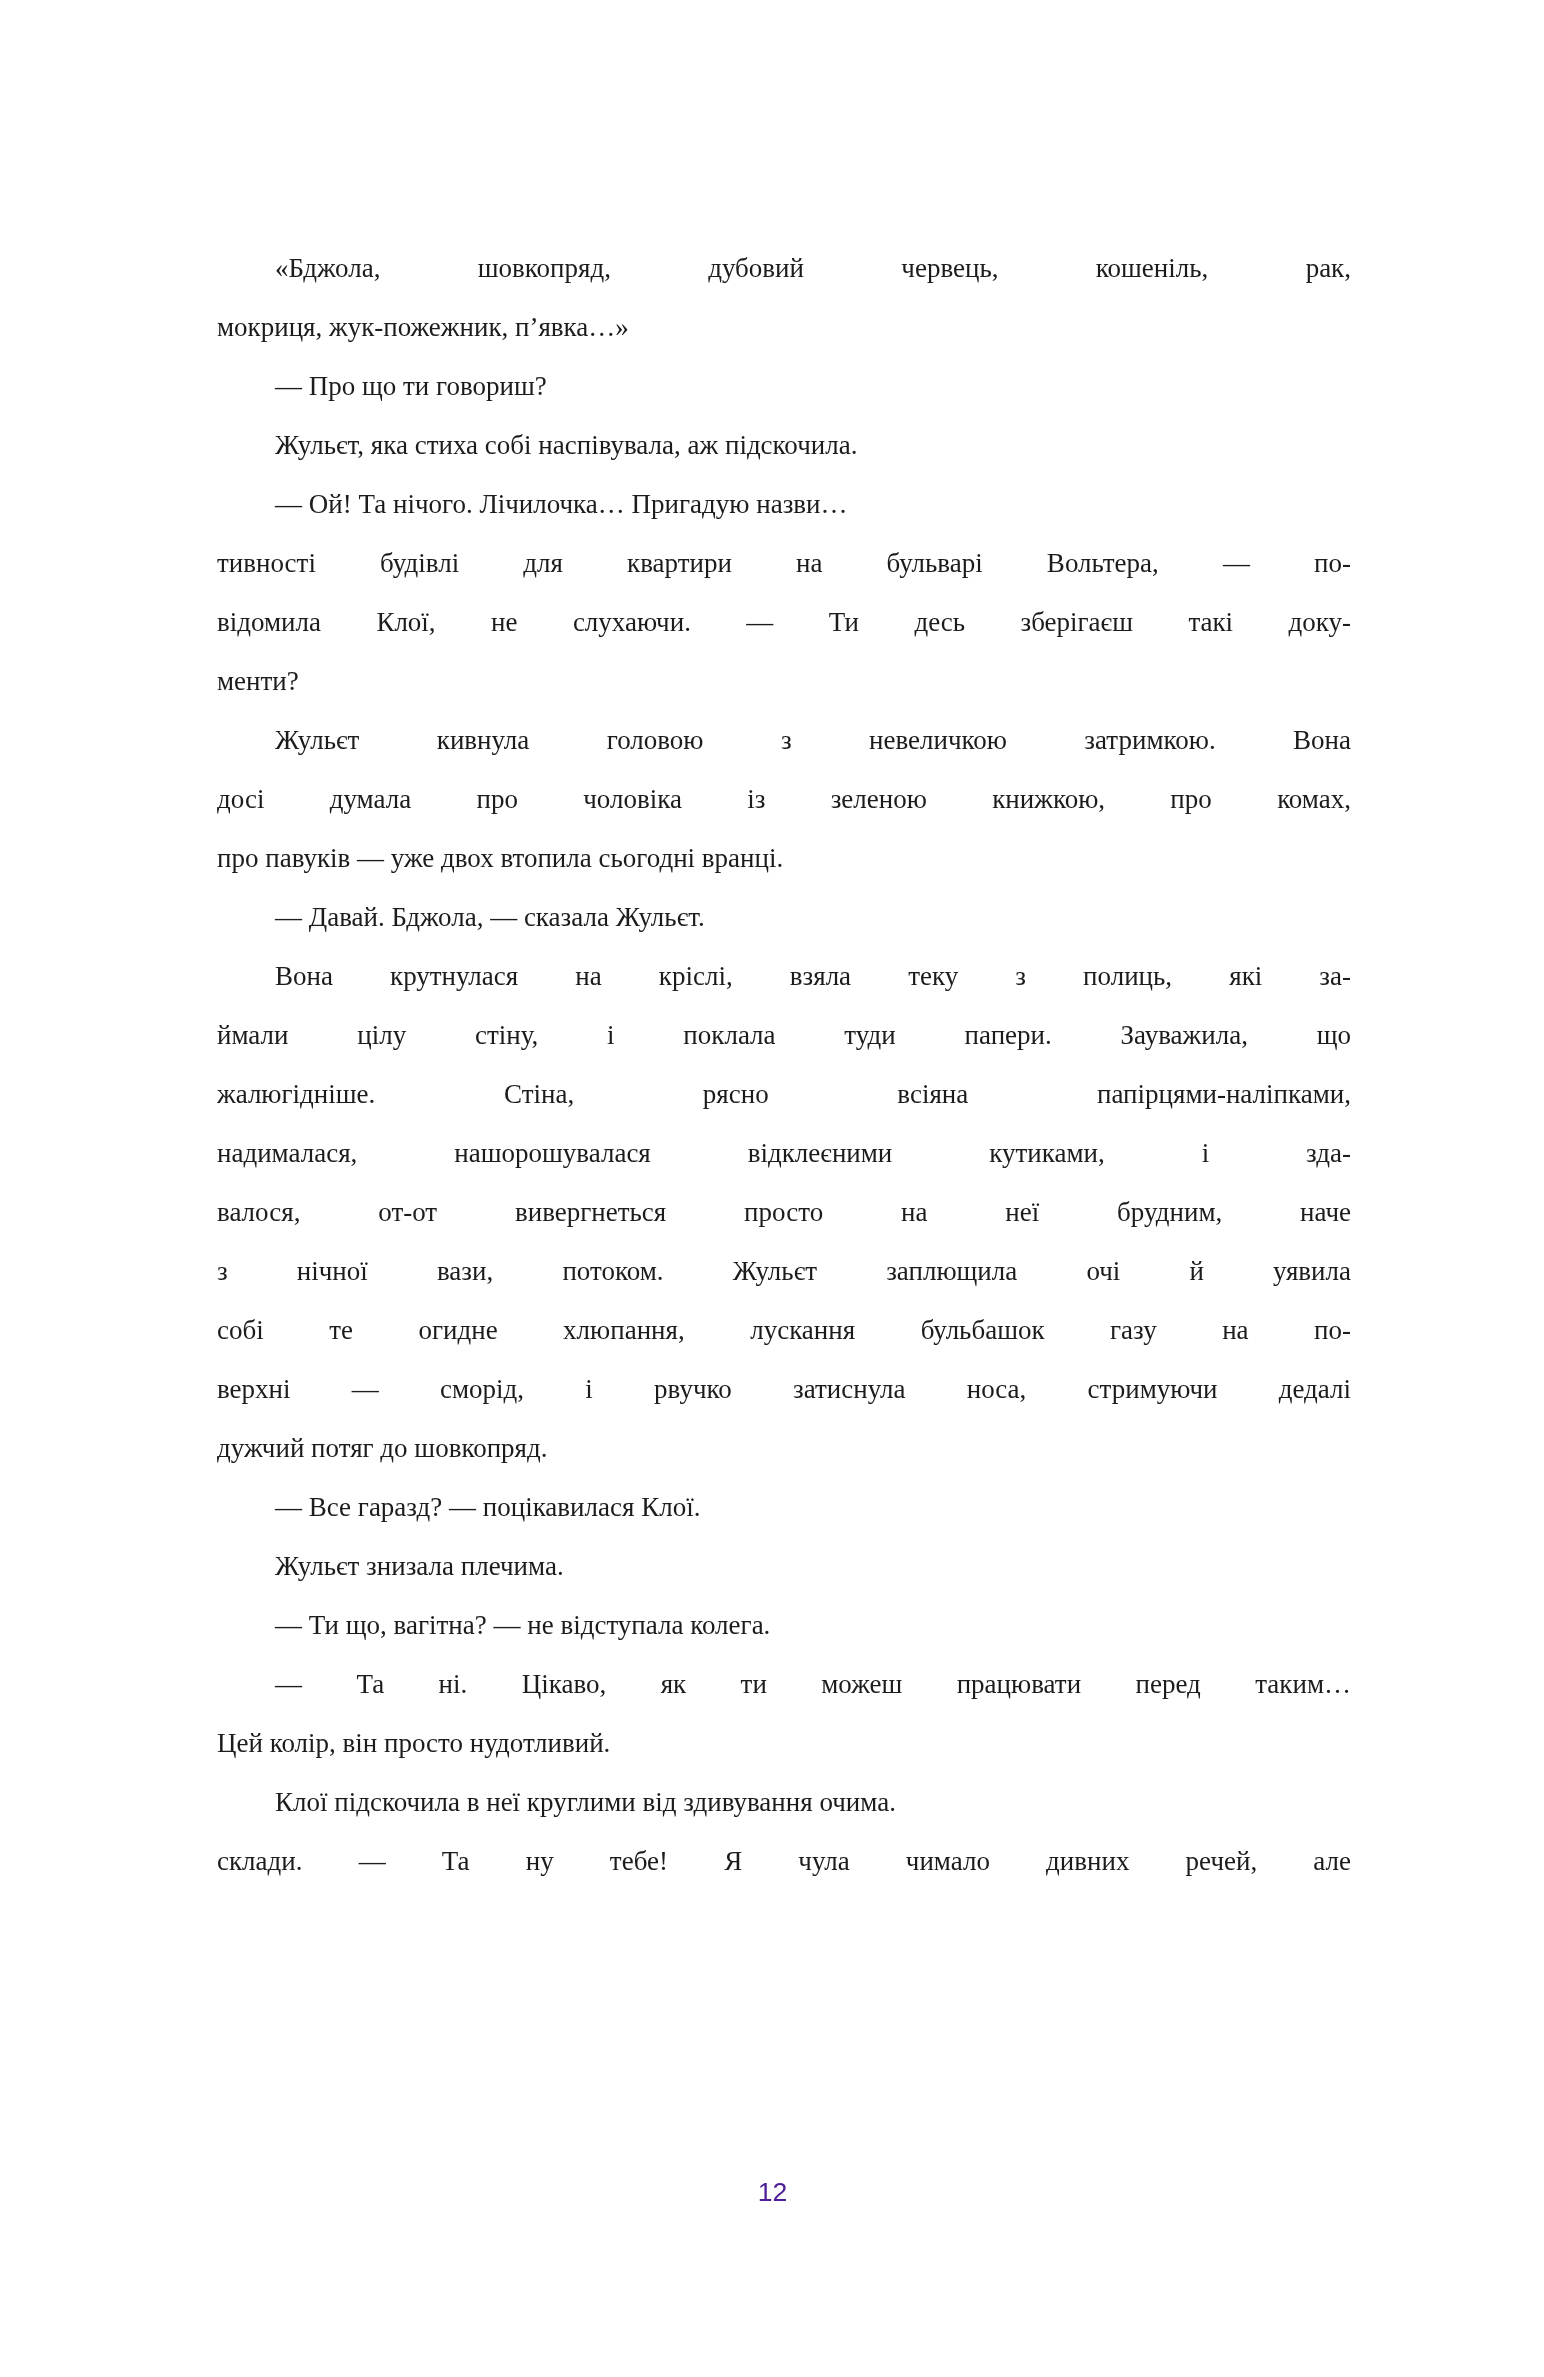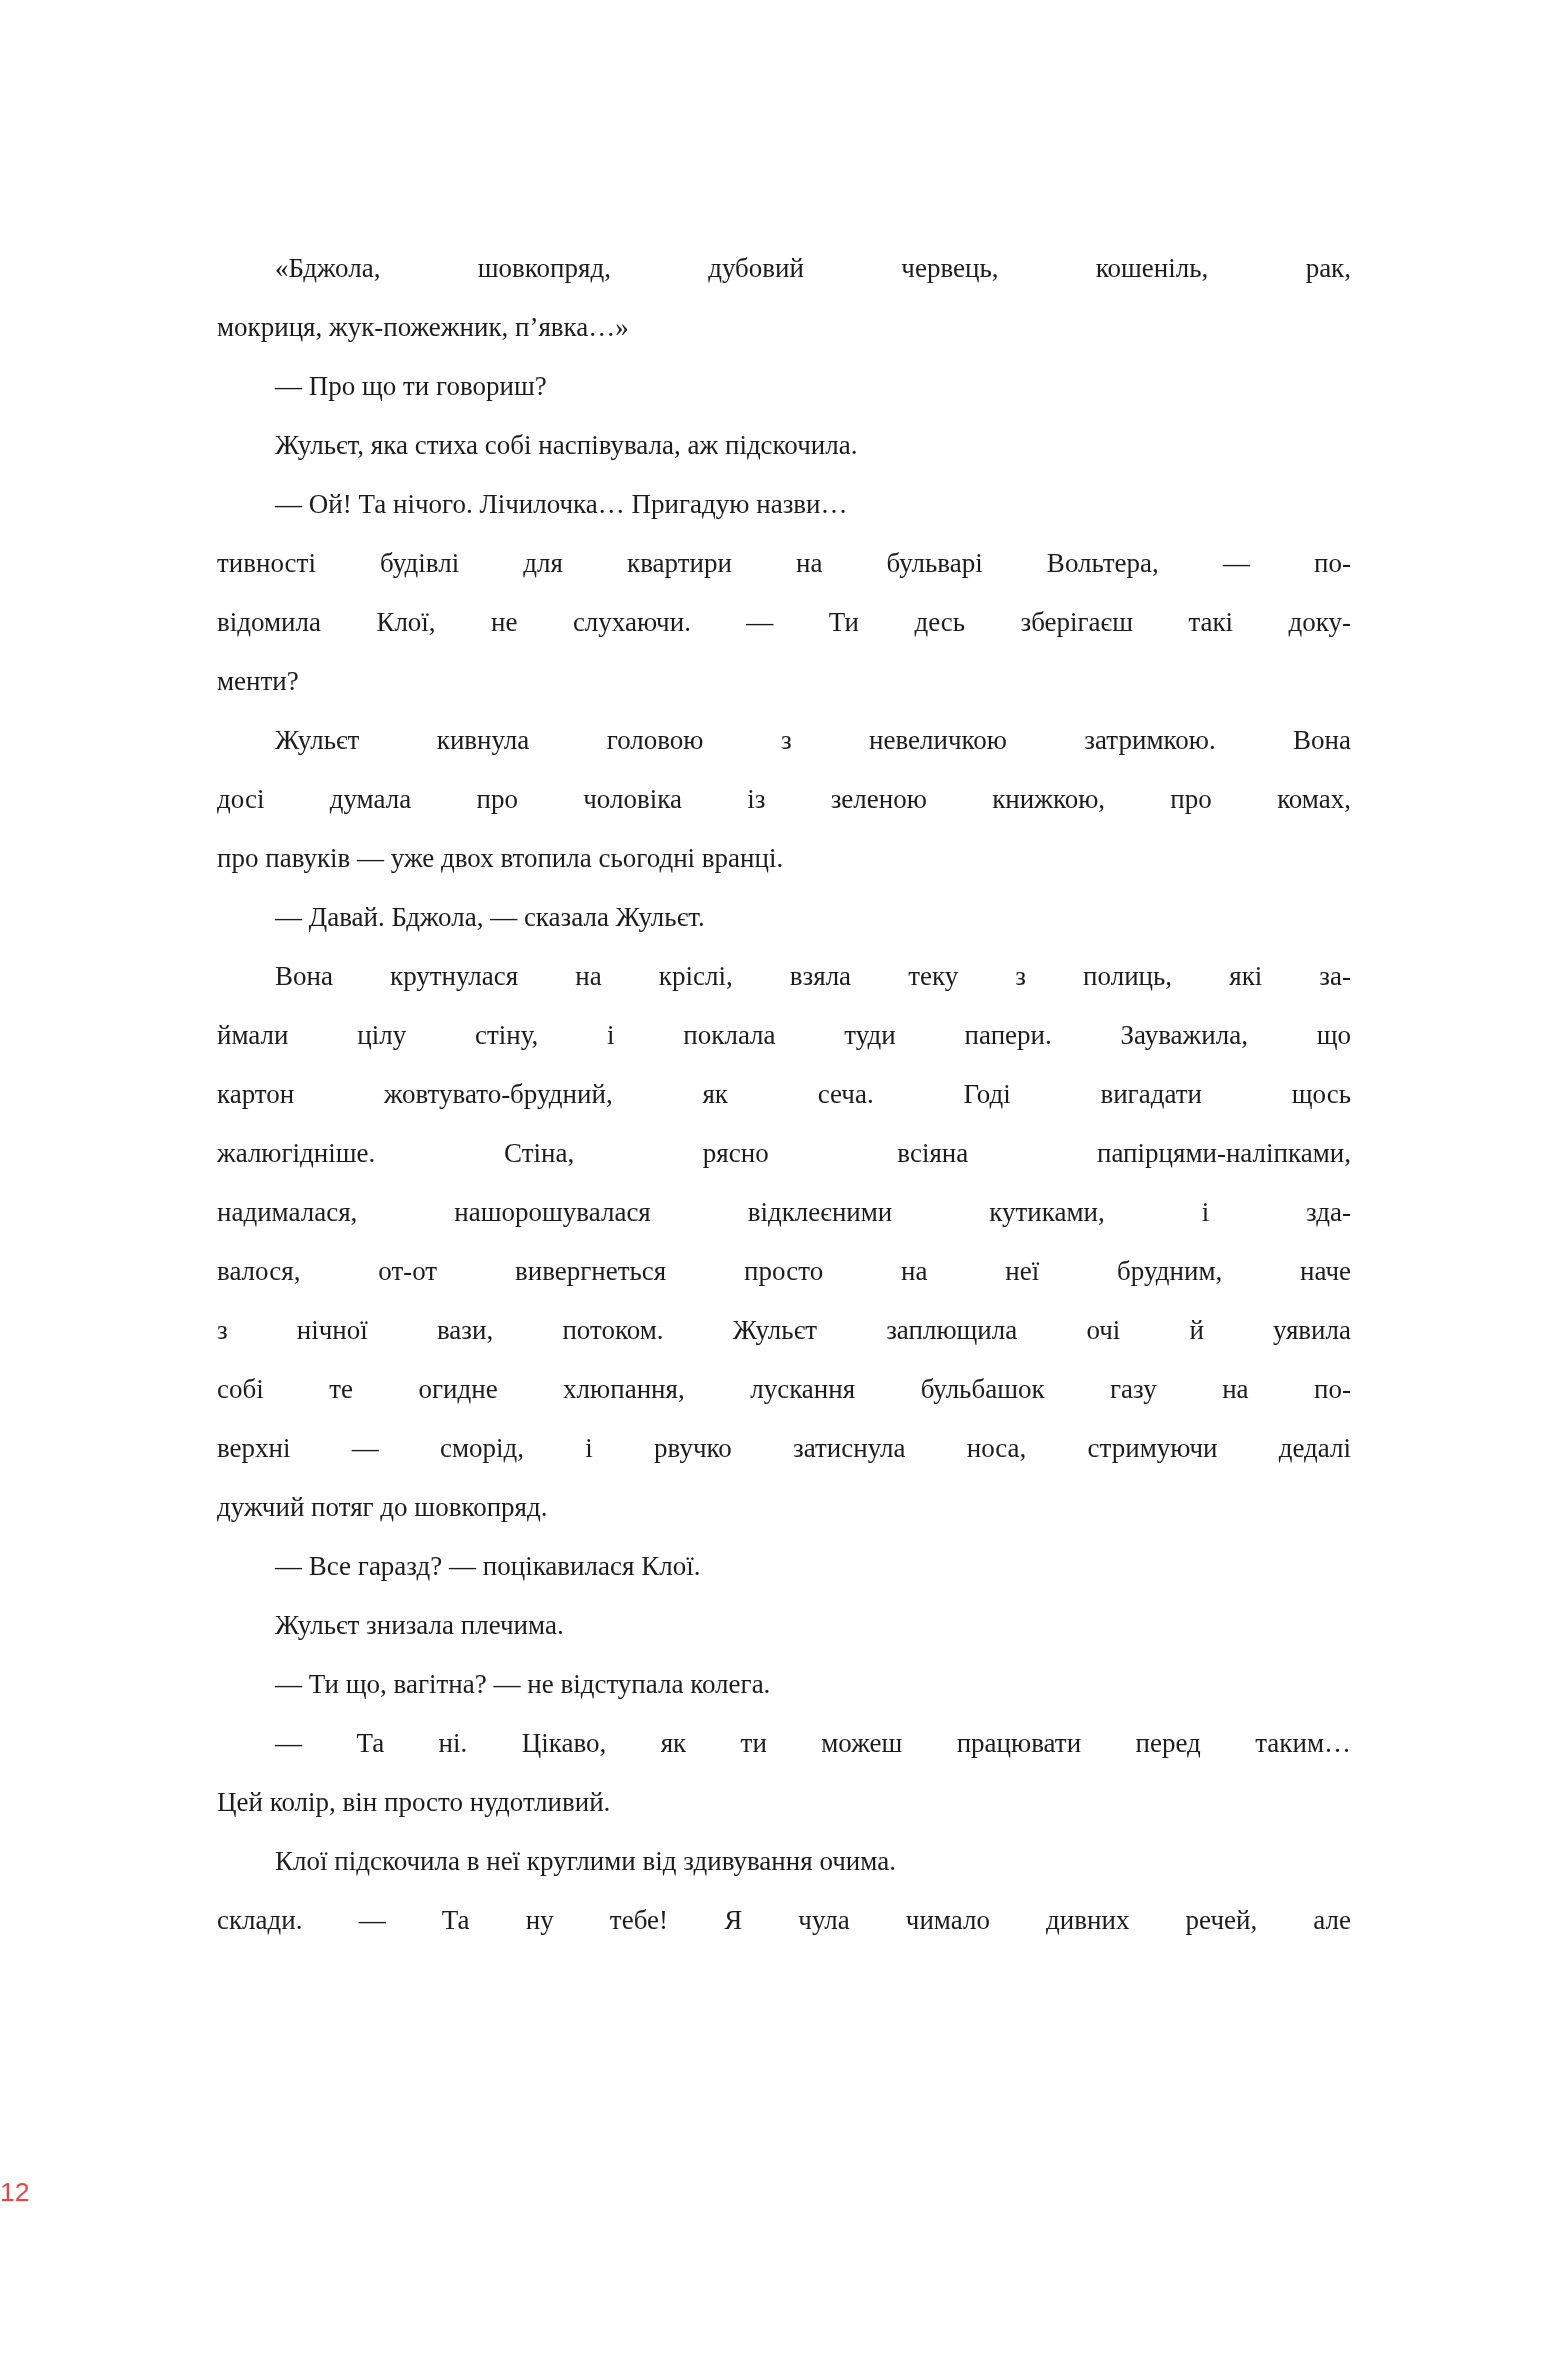--- a/index.html
+++ b/index.html
@@ -23,23 +23,23 @@
   }
   .line.full {
     text-align: justify;
     text-align-last: justify;
     white-space: normal;
     overflow: hidden;
   }
   .line.indent { padding-left: 58px; }
   .page-number {
     position: absolute; left: 0; width: 1545px; top: 2177px;
-    text-align: left;
+    text-align: center;
     font-family: "Liberation Sans", "DejaVu Sans", sans-serif;
-    font-size: 26.6px; color: #ef4444;
+    font-size: 26.6px; color: #4c1d95;
   }
 </style>
 </head>
 <body>
 
 <div class="page">
   <div class="text-block">
     <span class="line indent full">«Бджола, шовкопряд, дубовий червець, кошеніль, рак,</span>
     <span class="line">мокриця, жук-пожежник, п’явка…»</span>
     <span class="line indent">— Про що ти говориш?</span>
@@ -47,21 +47,20 @@
     <span class="line indent">— Ой! Та нічого. Лічилочка… Пригадую назви…</span>
     <span class="line full">тивності будівлі для квартири на бульварі Вольтера, — по-</span>
     <span class="line full">відомила Клої, не слухаючи. — Ти десь зберігаєш такі доку-</span>
     <span class="line">менти?</span>
     <span class="line indent full">Жульєт кивнула головою з невеличкою затримкою. Вона</span>
     <span class="line full">досі думала про чоловіка із зеленою книжкою, про комах,</span>
     <span class="line">про павуків — уже двох втопила сьогодні вранці.</span>
     <span class="line indent">— Давай. Бджола, — сказала Жульєт.</span>
     <span class="line indent full">Вона крутнулася на кріслі, взяла теку з полиць, які за-</span>
     <span class="line full">ймали цілу стіну, і поклала туди папери. Зауважила, що</span>
-    <span class="line full">картон жовтувато-брудний, як сеча. Годі вигадати щось</span>
     <span class="line full">жалюгідніше. Стіна, рясно всіяна папірцями-наліпками,</span>
     <span class="line full">надималася, нашорошувалася відклеєними кутиками, і зда-</span>
     <span class="line full">валося, от-от вивергнеться просто на неї брудним, наче</span>
     <span class="line full">з нічної вази, потоком. Жульєт заплющила очі й уявила</span>
     <span class="line full">собі те огидне хлюпання, лускання бульбашок газу на по-</span>
     <span class="line full">верхні — сморід, і рвучко затиснула носа, стримуючи дедалі</span>
     <span class="line">дужчий потяг до шовкопряд.</span>
     <span class="line indent">— Все гаразд? — поцікавилася Клої.</span>
     <span class="line indent">Жульєт знизала плечима.</span>
     <span class="line indent">— Ти що, вагітна? — не відступала колега.</span>

